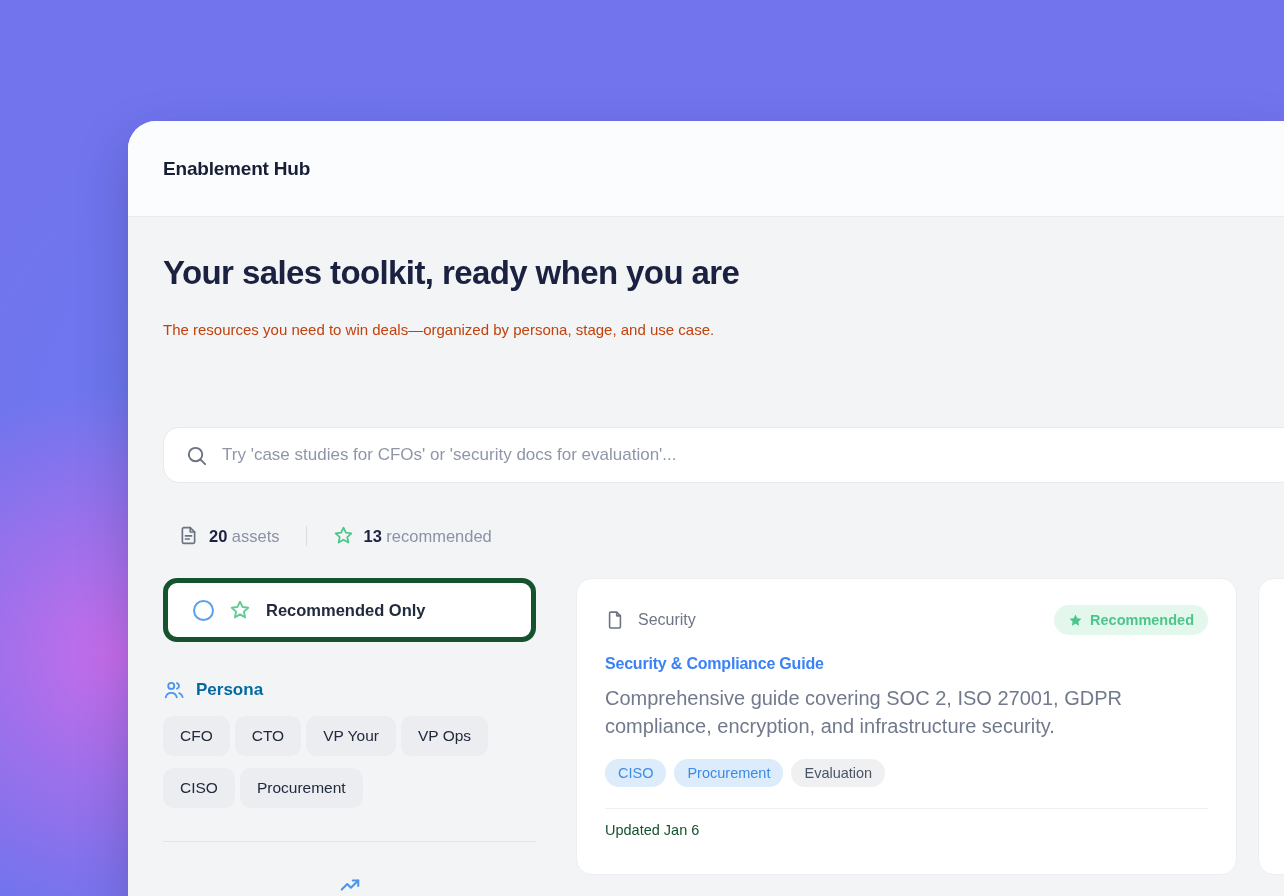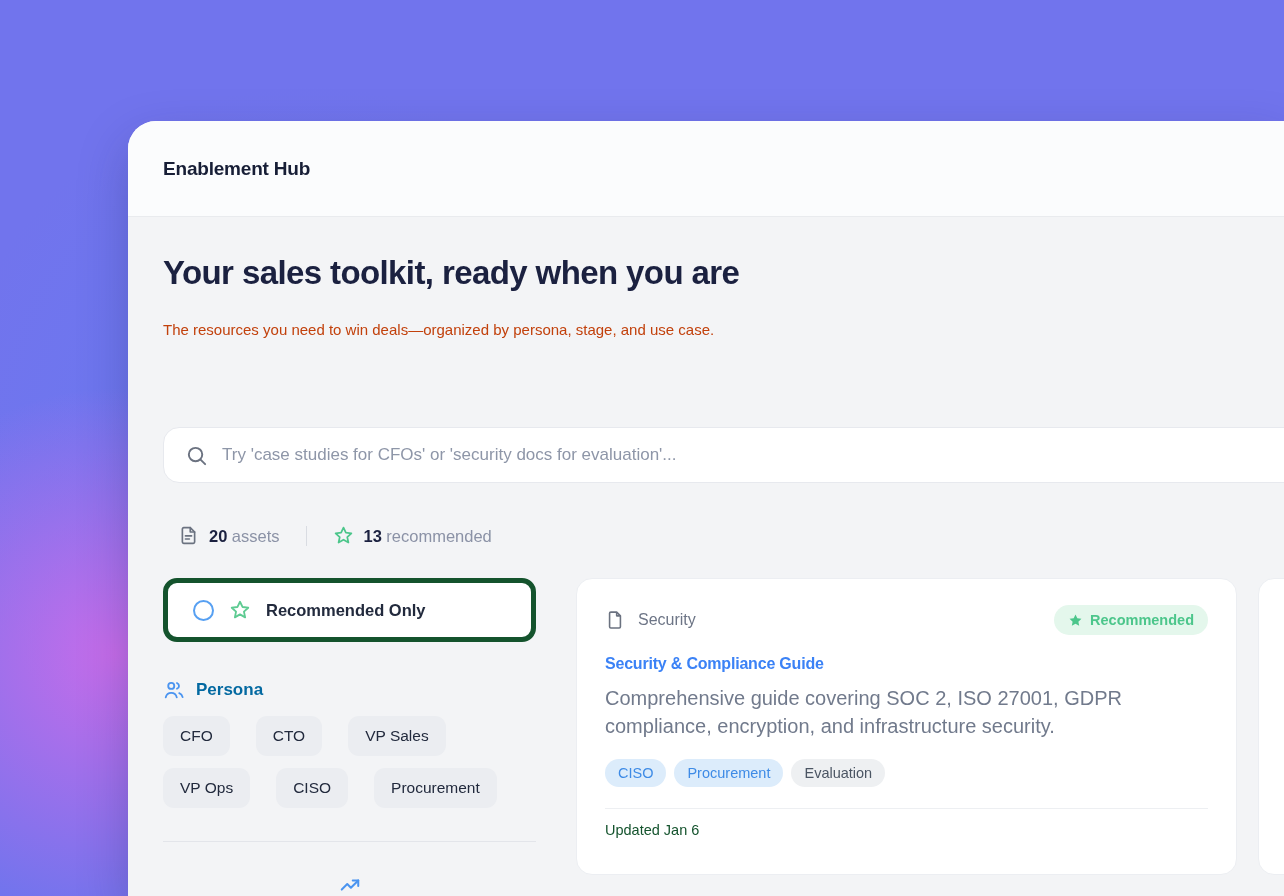--- a/index.html
+++ b/index.html
@@ -59,21 +59,21 @@
   .filter-box {
     height:64px; background:#fff; border:5px solid #14532d; border-radius:14px;
     display:flex; align-items:center; padding-left:25px; gap:15px; cursor:pointer;
   }
   .radio-circle { width:21px; height:21px; border:2px solid #57a0f2; border-radius:50%; background:#fff; }
   .filter-label { font-size:16.5px; font-weight:700; color:#222a3d; }
 
   .side-head { display:flex; align-items:center; gap:11px; margin-top:37px; }
   .side-head .t { font-size:17px; font-weight:700; color:#0369a1; }
 
-  .chip-list { display:flex; flex-wrap:wrap; gap:12px 26px; margin-top:15px; }
+  .chip-list { display:flex; flex-wrap:wrap; gap:12px 5px; margin-top:15px; }
   .chip {
     height:40px; line-height:40px; padding:0 17px; border-radius:11px;
     background:#ebedf1; color:#222a3d; font-size:15.5px; font-weight:500; cursor:pointer;
   }
   .side-divider { height:1px; background:#e3e5ea; margin-top:33px; }
   .stage-head { margin-top:32px;flex-direction:column; }
 
   .card {
     position:absolute; top:457px; background:#fff; border:1px solid #eceef2;
     border-radius:16px; cursor:pointer;
@@ -154,21 +154,21 @@
         <path d="M3 20c.7-3.1 3.1-4.9 6-4.9s5.3 1.8 6 4.9"></path>
         <path d="M15.3 4.4a3.3 3.3 0 0 1 0 6.2"></path>
         <path d="M17.7 15.4c1.9.7 3.2 2.2 3.7 4.4"></path>
       </svg>
       <span class="t">Persona</span>
     </div>
 
     <div class="chip-list">
         <span class="chip">CFO</span>
         <span class="chip">CTO</span>
-        <span class="chip">VP Sales</span>
+        <span class="chip">VP Your</span>
         <span class="chip">VP Ops</span>
         <span class="chip">CISO</span>
         <span class="chip">Procurement</span>
       </div>
 
     <div class="side-divider"></div>
 
     <div class="side-head stage-head">
       <svg width="22" height="22" viewBox="0 0 24 24" fill="none" stroke="#4a94f0" stroke-width="2.2" stroke-linecap="round" stroke-linejoin="round">
         <polyline points="3 17 9 11 13 15 21 7"></polyline>

